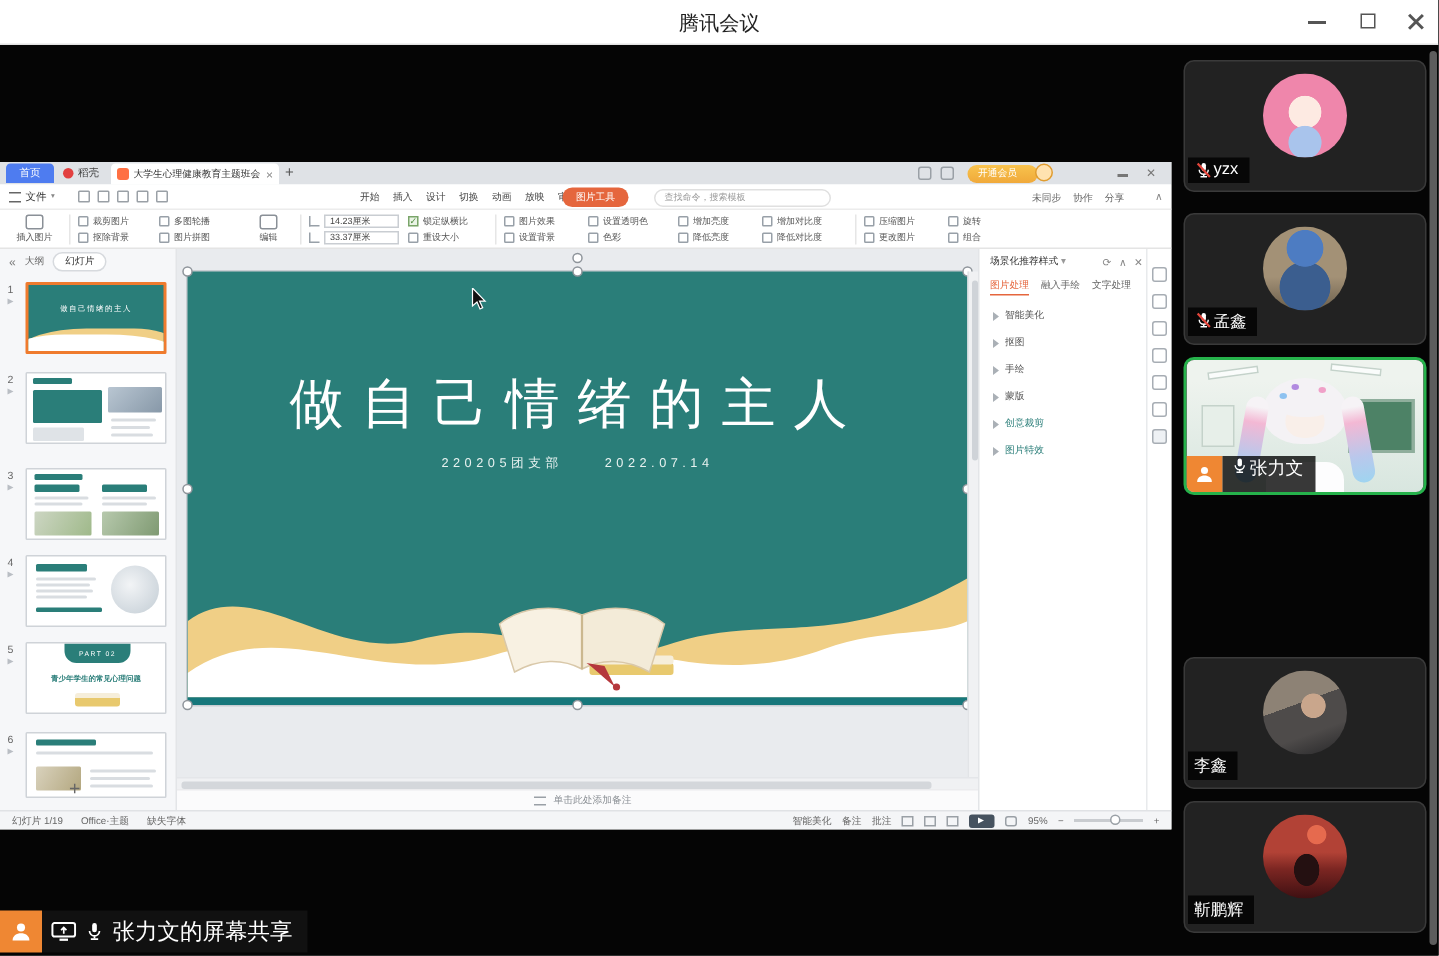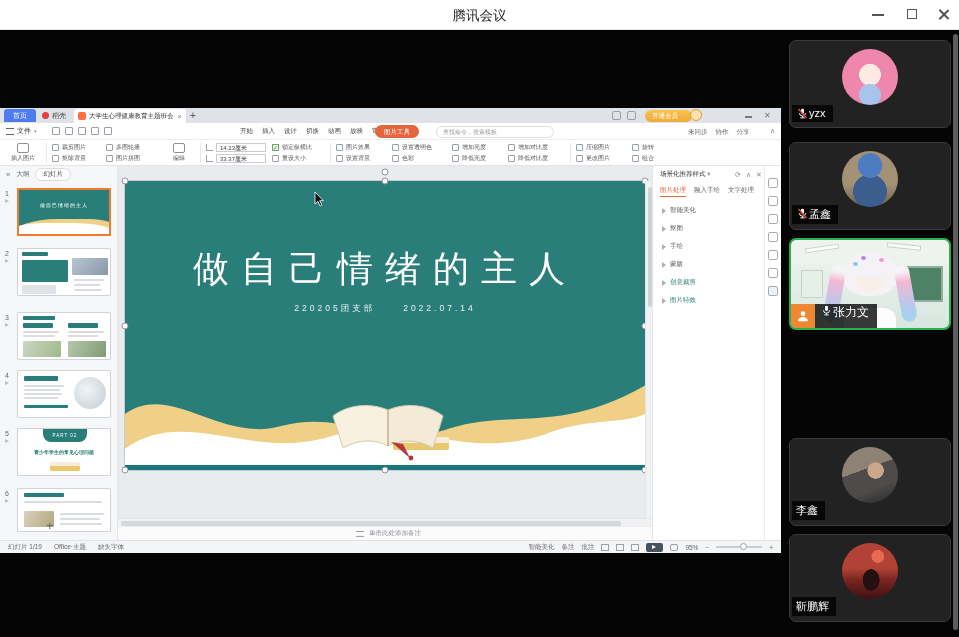--- a/index.html
+++ b/index.html
@@ -538,20 +538,42 @@
         <span>−</span>
         <span class="sld">
             <span class="knob"></span>
           </span>
         <span>+</span>
       </div>
     </div>
 
   </div>
 
+  <div class="abs sharebar">
+    <div class="sharebadge">
+      <svg width="16" height="16" viewBox="0 0 16 16">
+          <circle cx="8" cy="5.3" r="2.7" fill="#fff"></circle>
+          <path d="M2.4 14c0-3.1 2.6-4.8 5.6-4.8s5.6 1.7 5.6 4.8z" fill="#fff"></path>
+        </svg>
+    </div>
+    <div class="sharelabel">
+      <svg width="17" height="14" viewBox="0 0 18 14">
+          <rect x="1" y="1" width="16" height="9.6" rx="1.5" fill="none" stroke="#fff" stroke-width="1.4"></rect>
+          <path d="M9 8.6 V4.6 M7.1 6.1 L9 4.2 L10.9 6.1" stroke="#fff" stroke-width="1.2" fill="none"></path>
+          <rect x="6" y="12" width="6" height="1.6" fill="#fff"></rect>
+        </svg>
+      <svg width="14" height="14" viewBox="0 0 16 16">
+          <rect x="6.2" y="1.6" width="3.6" height="7" rx="1.8" fill="#fff"></rect>
+          <path d="M4.2 7.6a3.8 3.8 0 0 0 7.6 0" fill="none" stroke="#fff" stroke-width="1.3"></path>
+          <line x1="8" y1="11.6" x2="8" y2="13.4" stroke="#fff" stroke-width="1.3"></line>
+          <line x1="5.2" y1="13.8" x2="10.8" y2="13.8" stroke="#fff" stroke-width="1.3"></line>
+        </svg>
+      <span>张力文的屏幕共享</span>
+    </div>
+  </div>
 
   <div class="abs sidebar">
 
     <div class="abs tile" style="top:10px;">
       <div class="avatarc a1"></div>
       <div class="namebar">
         <svg width="13" height="13" viewBox="0 0 16 16">
             <rect x="6.2" y="2" width="3.6" height="6.6" rx="1.8" fill="#fff"></rect>
             <path d="M4.3 7.6a3.7 3.7 0 0 0 7.4 0" fill="none" stroke="#fff" stroke-width="1.2"></path>
             <line x1="8" y1="11.4" x2="8" y2="13" stroke="#fff" stroke-width="1.2"></line>

